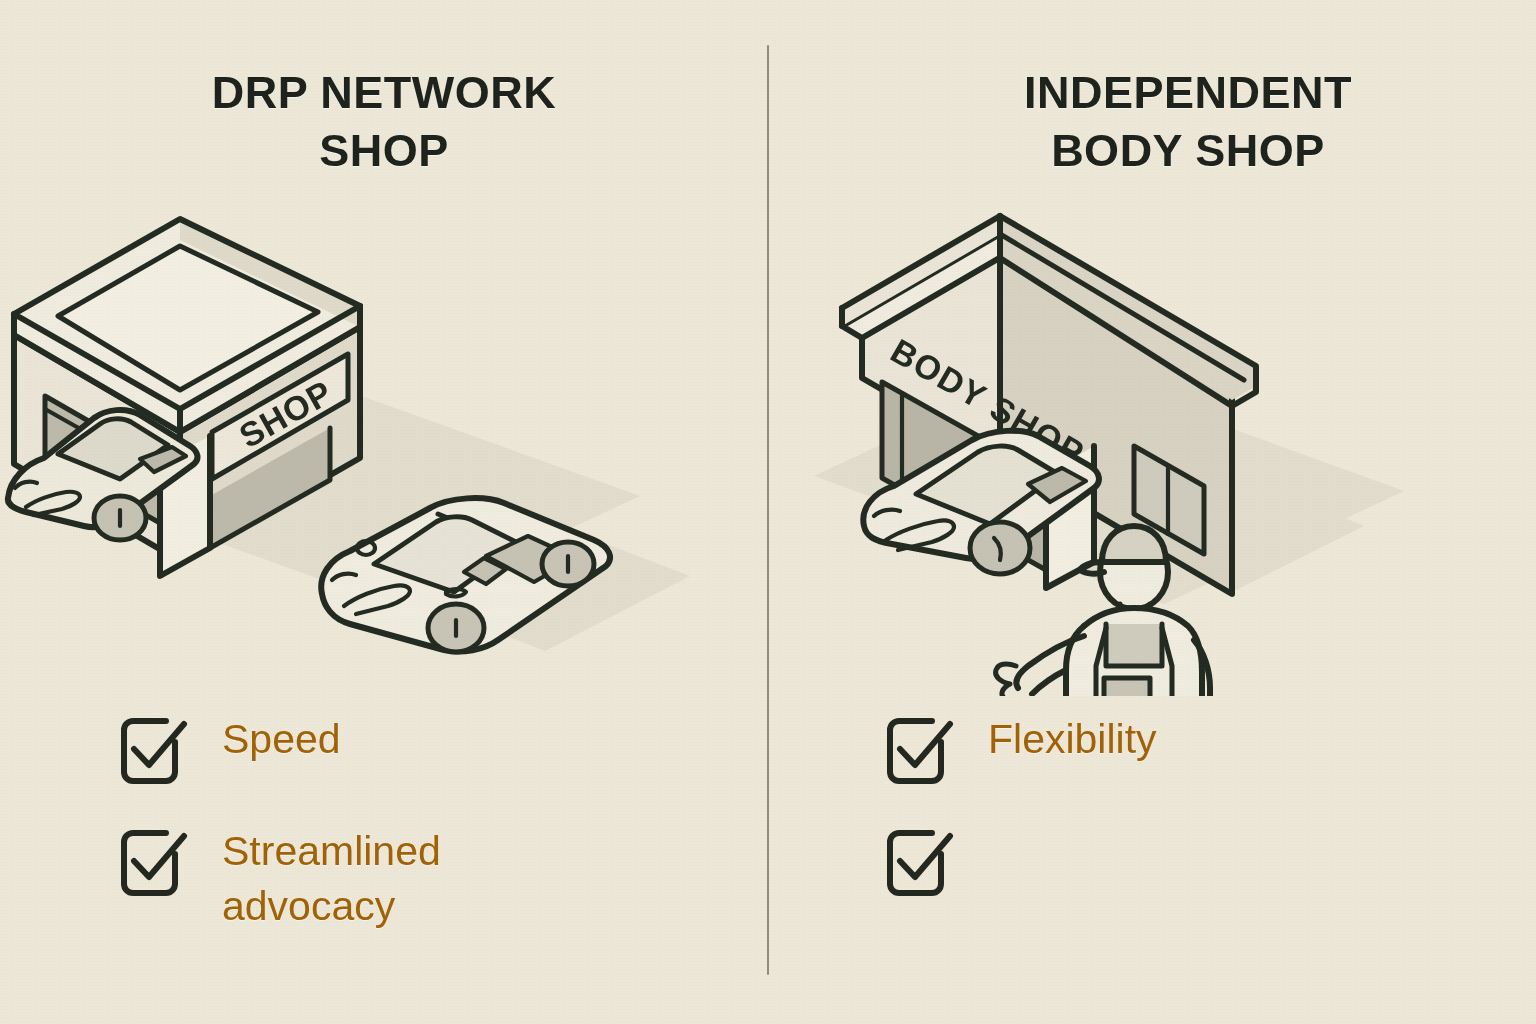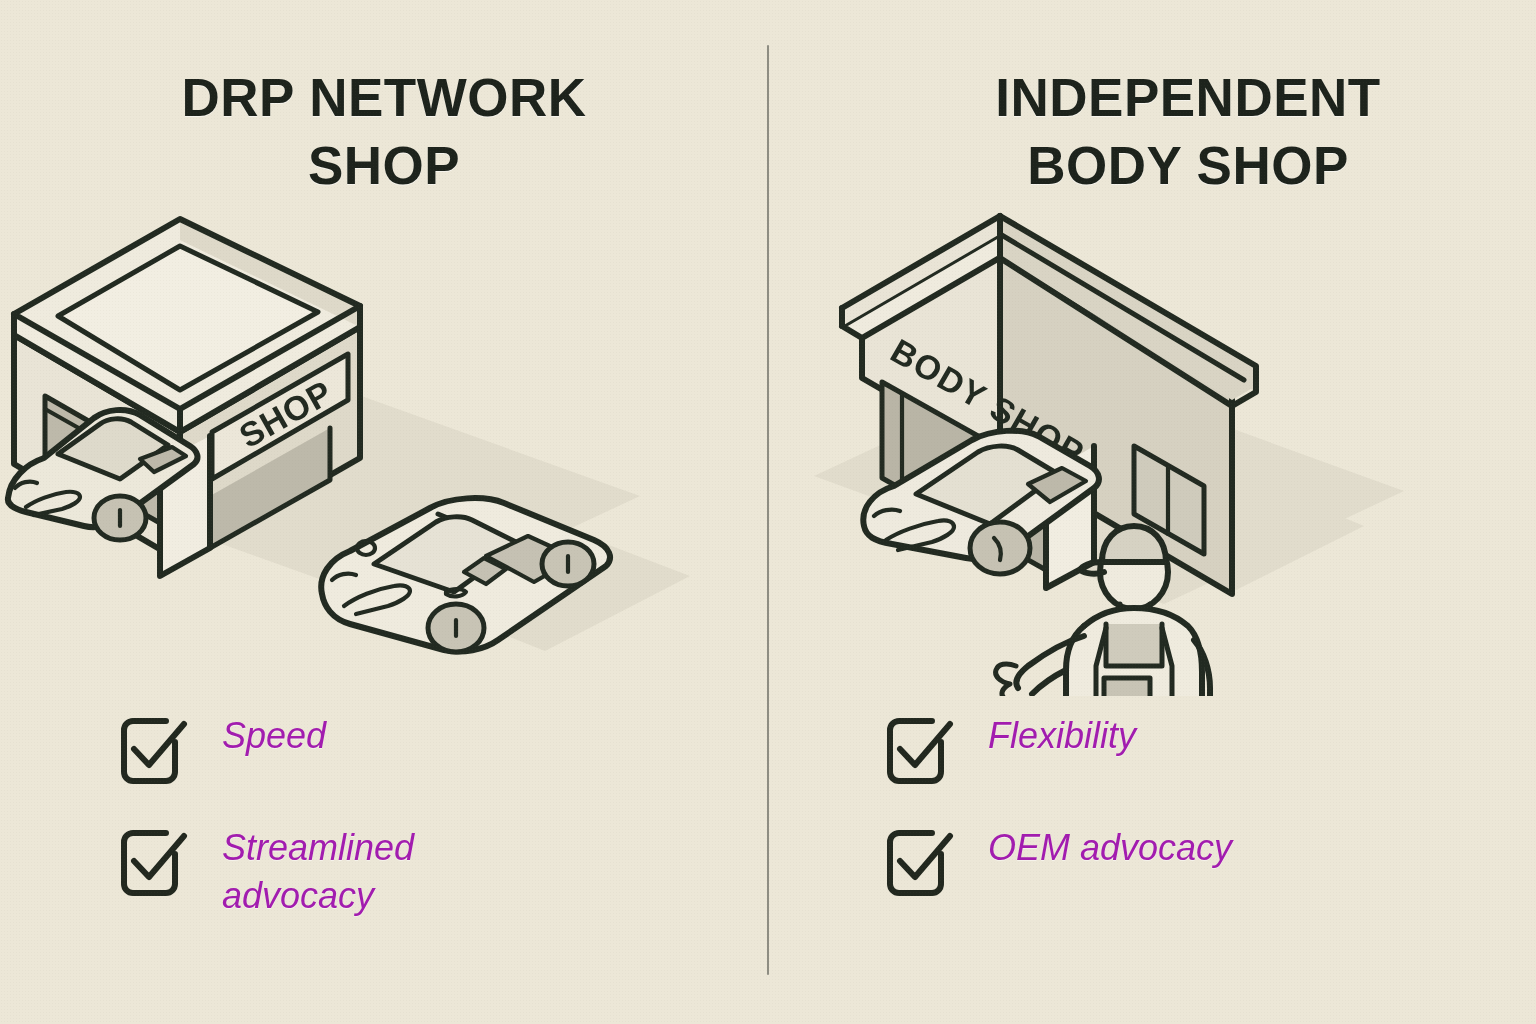--- a/index.html
+++ b/index.html
@@ -52,21 +52,21 @@
     border-radius: 2px;
     z-index: 3;
   }
 
   .title {
     position: absolute;
     left: 0;
     width: 100%;
     text-align: center;
     font-weight: bold;
-    font-size: 53px;
+    font-size: 45px;
     line-height: 1.28;
     letter-spacing: .5px;
     color: #1d231c;
     text-shadow: 0 1px 0 rgba(255,255,255,.55);
   }
   .panel.left  .title { top: 64px; }
   .panel.right .title { top: 64px; }
   .title .l2 { display: block; }
 
   .art {
@@ -93,26 +93,25 @@
   .cb {
     flex: 0 0 auto;
     width: 74px;
     height: 74px;
     margin-right: 30px;
     margin-top: 2px;
     position: relative;
   }
   .cb svg { display: block; overflow: visible; }
   .check-label {
-    font-size: 36px;
+    font-size: 41px;
     line-height: 1.33;
-    color: #a21caf;
+    color: #a16207;
     max-width: 330px;
     text-shadow: 0 1px 0 rgba(255,255,255,.5);
-    font-style: italic;
   }
   .panel.right .check-label { max-width: 430px; }
 </style>
 </head>
 <body>
 
 <div class="stage">
 
   <div class="panel left">
 
@@ -380,21 +379,20 @@
         </span>
         <span class="check-label">Flexibility</span>
       </div>
       <div class="check-row">
         <span class="cb">
           <svg width="74" height="74" viewBox="0 0 74 74">
             <path d="M57,28 L57,58 C57,63 53,67 48,67 L15,67 C10,67 6,63 6,58 L6,16 C6,11 10,7 15,7 L48,7" fill="none" stroke="#22281f" stroke-width="6" stroke-linecap="round" stroke-linejoin="round"></path>
             <path d="M16,35 L31,51 L66,10" fill="none" stroke="#22281f" stroke-width="6" stroke-linecap="round" stroke-linejoin="round"></path>
           </svg>
         </span>
-        <span class="check-label">OEM advocacy</span>
       </div>
     </div>
   </div>
 
   <div class="divider"></div>
 </div>
 
 <div id="grain"></div>
 
 </body></html>

